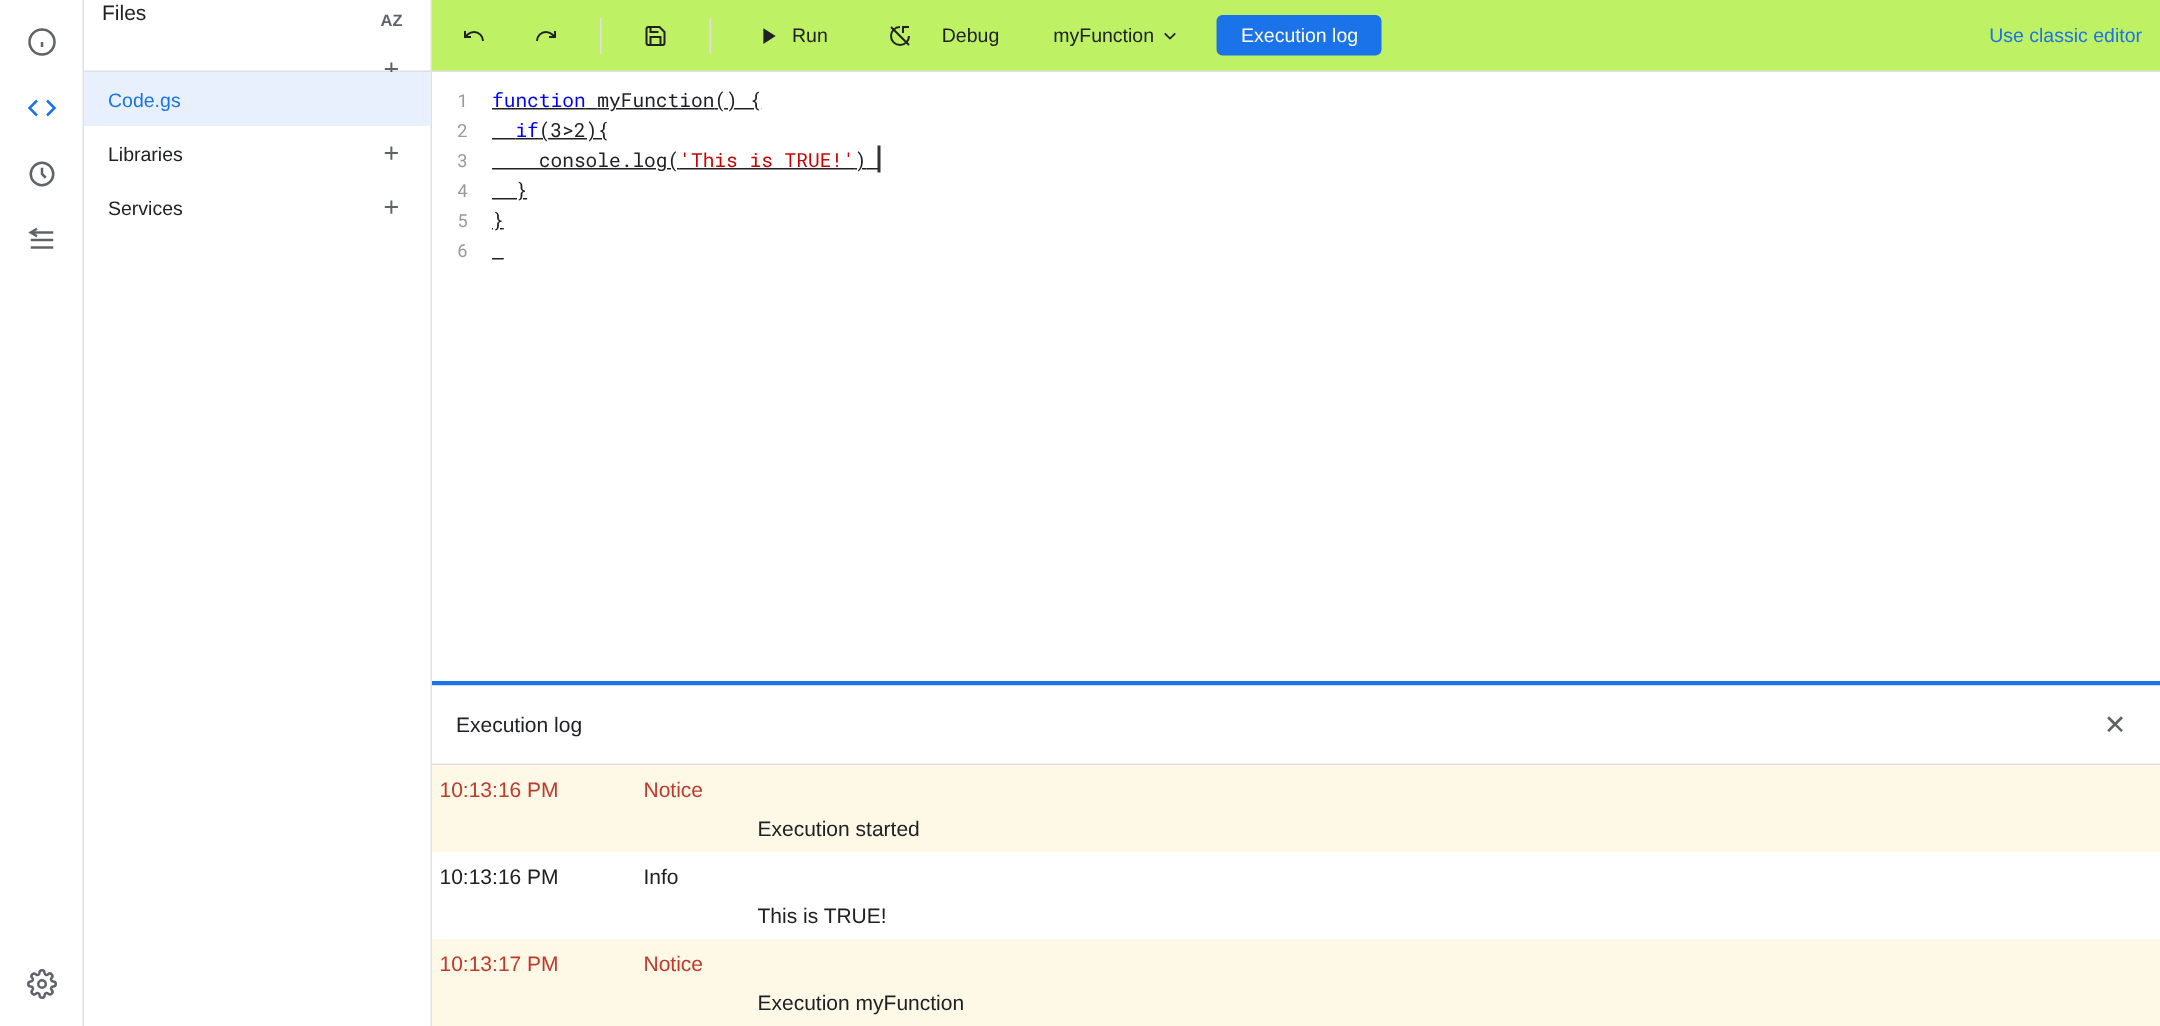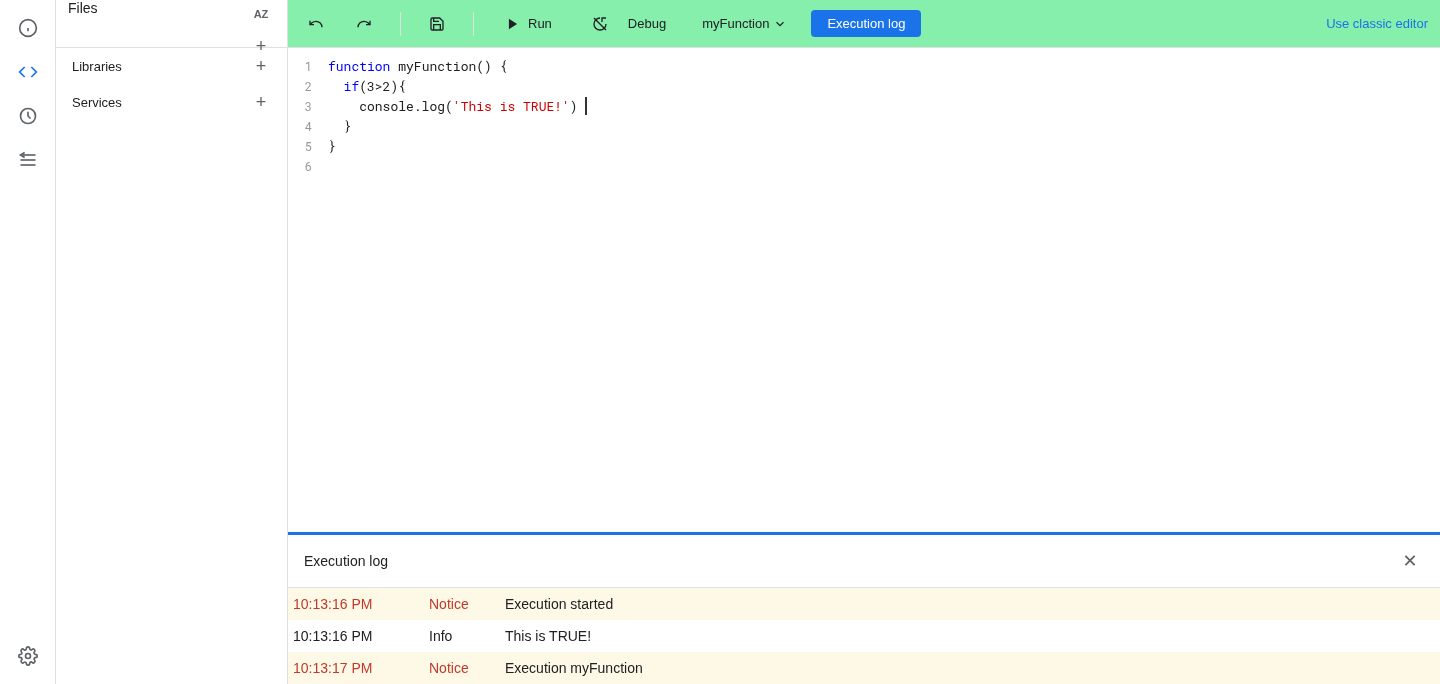--- a/index.html
+++ b/index.html
@@ -103,21 +103,21 @@
       flex-direction: column;
       background: #f8f9fa;
     }
 
     
     .toolbar {
       display: flex;
       align-items: center;
       height: 48px;
       padding: 17px 12px;
-      background: #86efac;
+      background: #bef264;
       border-bottom: 1px solid #e0e0e0;
       gap: 16px;
     }
     .toolbar-btn {
       display: flex;
       align-items: center;
       gap: 4px;
       padding: 6px 8px;
       border-radius: 4px;
       cursor: pointer;
@@ -204,20 +204,21 @@
       padding-right: 16px;
       color: #999;
       font-size: 12px;
       user-select: none;
       flex-shrink: 0;
     }
     .line-content {
       flex: 1;
       white-space: pre;
       color: #202124;
+      text-decoration: underline;
     }
 
     
     .kw { color: #0000ff; }
     .fn { color: #202124; }
     .str { color: #cc0000; }
 
     
     .exec-log-panel {
       background: #fff;
@@ -251,21 +252,21 @@
     }
     .log-row {
       display: flex;
       padding: 8px 5px;
       gap: 16px;
     }
     .log-row.notice { background: #fef9e7; }
     .log-row.info { background: #fff; }
     .log-timestamp { color: #c0392b; min-width: 120px; }
     .log-level { min-width: 60px; color: #c0392b; }
-    .log-message { color: #202124; }
+    .log-message { color: #202124; margin-top: 26px; }
     .log-row.info .log-timestamp { color: #202124; }
     .log-row.info .log-level { color: #202124; }
   </style>
 </head>
 <body>
 
 <div class="icon-rail">
   <button class="icon-rail-btn" title="Info">
     <svg width="20" height="20" viewBox="0 0 24 24" fill="none" stroke="currentColor" stroke-width="2">
         <circle cx="12" cy="12" r="10"></circle>
@@ -303,20 +304,23 @@
 
 <div class="file-panel">
   <div class="file-panel-header">
     <span class="file-panel-header-title">Files</span>
     <div class="file-panel-header-actions">
       <button class="icon-btn-small" style="font-size:11px; font-weight:600;">AZ</button>
       <button class="icon-btn-small" style="font-size:18px; font-weight:300;">+</button>
     </div>
   </div>
 
+  <div class="file-item active">
+    <span>Code.gs</span>
+  </div>
 
   <div class="section-header">
     <span class="section-header-title">Libraries</span>
     <button class="icon-btn-small" style="font-size:18px; font-weight:300;">+</button>
   </div>
 
   <div class="section-header">
     <span class="section-header-title">Services</span>
     <button class="icon-btn-small" style="font-size:18px; font-weight:300;">+</button>
   </div>

